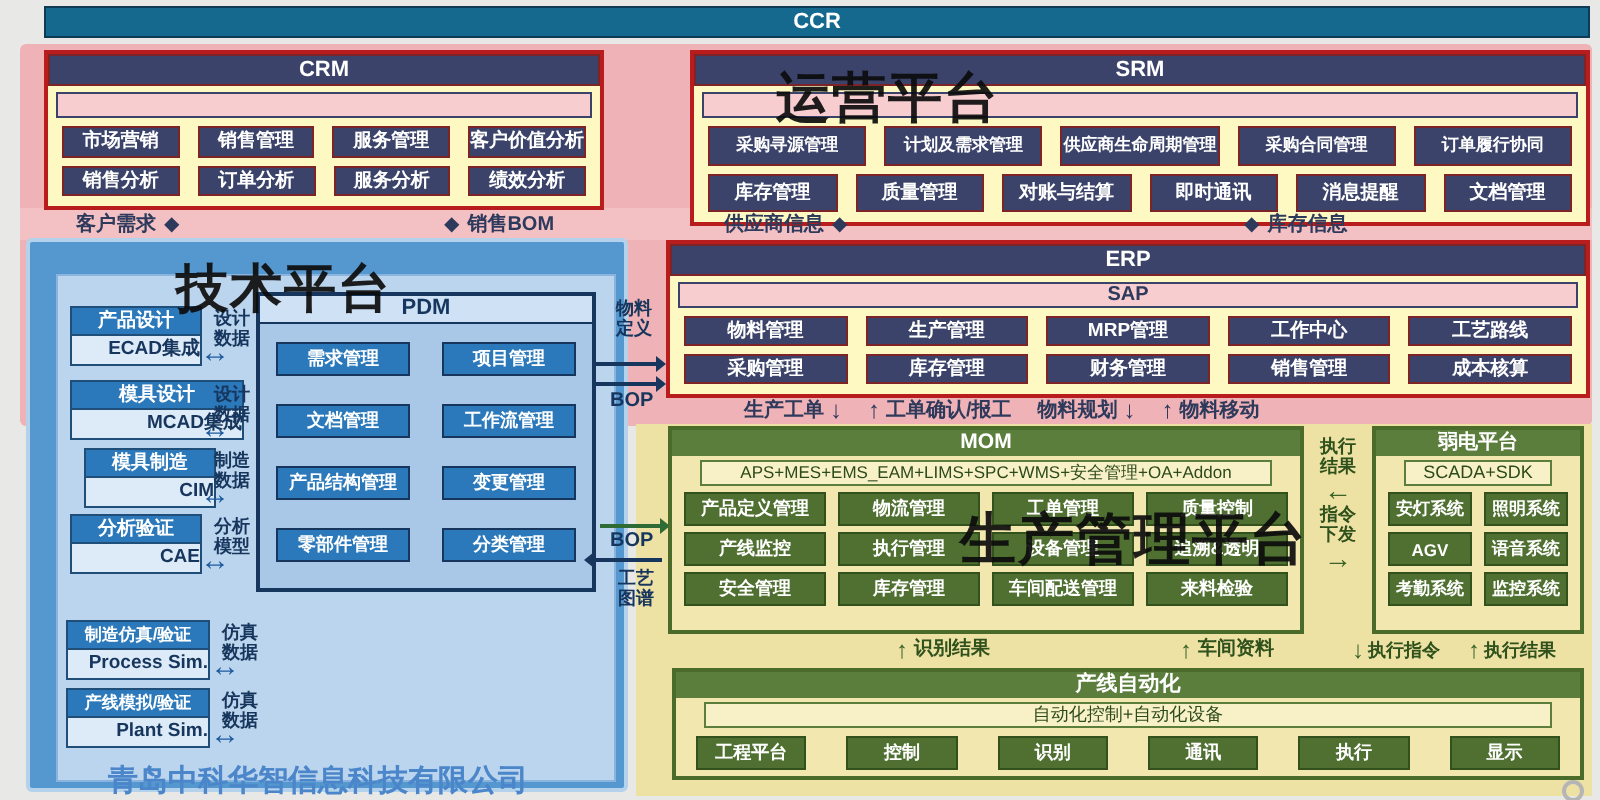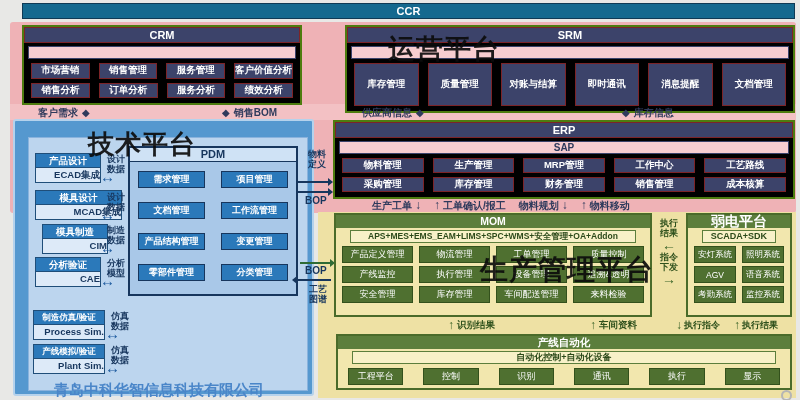--- a/index.html
+++ b/index.html
@@ -3,21 +3,21 @@
 <meta charset="utf-8">
 <style>
   html,body{margin:0;padding:0}
   body{background:#e8e8e6;font-family:"Liberation Sans","DejaVu Sans",sans-serif}
   #canvas{position:relative;width:800px;height:400px;overflow:hidden;background:#e8e8e6}
   .abs{position:absolute}
   .vbox{display:flex;flex-direction:column}
   .flex{display:flex;align-items:flex-start}
 
   
-  .p-box{border:2px solid #4d7c0f;background:#000000;box-sizing:border-box}
+  .p-box{border:2px solid #b91c1c;background:#fef9c3;box-sizing:border-box}
   .p-hdr{background:#3c436a;border:1px solid #7c2428;color:#fff;font-weight:bold;font-size:11px;text-align:center;line-height:12px;padding:1px 0}
   .p-strip{background:#f7cdd0;border:1px solid #3c436a;height:11px;margin:3px 4px 0}
   .p-row{display:flex;gap:9px;margin:4px 7px 0;flex:1}
   .p-btn{flex:1;background:#3c436a;border:1px solid #7c2428;color:#fff;font-weight:bold;font-size:9.5px;display:flex;align-items:center;justify-content:center;white-space:nowrap}
   .p-row.sm .p-btn{font-size:8.5px}
   .lbl{font-weight:bold;color:#2e3a5c;font-size:10px;white-space:nowrap;line-height:13px}
   .flow-arrow{font-weight:bold;color:#2e3a5c;font-size:12px;line-height:13px}
 
   
   .plm-outer{background:#5598cf;border:2px solid #b5d2ec;border-radius:3px;box-sizing:border-box}
@@ -27,23 +27,23 @@
   .grp-sub{background:#ddeaf8;color:#17365d;font-weight:bold;font-size:9.5px;text-align:right;line-height:14px;border:1px solid #1f4e79}
   .blu-box{background:#a9c8e8;border:2px solid #17365d;display:flex;flex-direction:column;box-sizing:border-box}
   .blu-hdr{background:#cfe2f5;color:#17365d;font-weight:bold;font-size:11px;text-align:center;line-height:13px;border-bottom:1px solid #17365d}
   .b-btn{background:#2b79ba;border:1px solid #17365d;color:#fff;font-weight:bold;font-size:9px;display:flex;align-items:center;justify-content:center;text-align:center;line-height:9px}
   .b-lbl{font-weight:bold;color:#17365d;font-size:9px;line-height:10px;text-align:center}
   .both-arrow{position:absolute;font-size:15px;font-weight:bold;color:#1c5a9e;line-height:15px}
 
   
   .g-box{background:#f2e7ae;border:2px solid #4a6b2a;display:flex;flex-direction:column;box-sizing:border-box}
   .g-hdr{background:#5c7e3c;color:#fff;font-weight:bold;font-size:10.5px;text-align:center;line-height:13px}
-  .g-strip{background:#f8f1c8;border:1px solid #5c7e3c;color:#2c4a1a;font-weight:bold;font-size:8.5px;text-align:center;line-height:11px;margin:2px 14px 0}
+  .g-strip{background:#f8f1c8;border:1px solid #5c7e3c;color:#2c4a1a;font-weight:normal;font-size:8.5px;text-align:center;line-height:11px;margin:2px 14px 0}
   .g-row{display:flex;gap:6px;margin:3px 6px 0}
-  .g-btn{flex:1;background:#4f7030;border:1px solid #33511c;color:#fff;font-weight:normal;font-size:9px;display:flex;align-items:center;justify-content:center;white-space:nowrap;height:15px}
+  .g-btn{flex:1;background:#4f7030;border:1px solid #33511c;color:#fff;font-weight:bold;font-size:9px;display:flex;align-items:center;justify-content:center;white-space:nowrap;height:15px}
   .g-lbl{font-weight:bold;color:#2f511c;font-size:9.5px;white-space:nowrap;line-height:12px}
   .g-arrow{font-weight:bold;color:#3a6428;font-size:12px;line-height:12px}
 
   
   .harrow{position:absolute;height:2px}
   .harrow:after{content:"";position:absolute;top:-3px;border-top:4px solid transparent;border-bottom:4px solid transparent}
   .harrow.right:after{right:-5px;border-left:5px solid}
   .harrow.left:after{left:-5px;border-right:5px solid}
 
   .big-title{position:absolute;font-weight:bold;color:rgba(12,12,12,0.92);white-space:nowrap;z-index:9;letter-spacing:1px}
@@ -73,20 +73,27 @@
       <div class="p-btn">销售分析</div>
       <div class="p-btn">订单分析</div>
       <div class="p-btn">服务分析</div>
       <div class="p-btn">绩效分析</div>
     </div>
   </div>
 
   <div class="abs p-box vbox" style="left:345px;top:25px;width:450px;height:88px">
     <div class="p-hdr">SRM</div>
     <div class="p-strip"></div>
+    <div class="p-row sm">
+      <div class="p-btn">采购寻源管理</div>
+      <div class="p-btn">计划及需求管理</div>
+      <div class="p-btn">供应商生命周期管理</div>
+      <div class="p-btn">采购合同管理</div>
+      <div class="p-btn">订单履行协同</div>
+    </div>
     <div class="p-row" style="margin-bottom:5px">
       <div class="p-btn">库存管理</div>
       <div class="p-btn">质量管理</div>
       <div class="p-btn">对账与结算</div>
       <div class="p-btn">即时通讯</div>
       <div class="p-btn">消息提醒</div>
       <div class="p-btn">文档管理</div>
     </div>
   </div>
 
@@ -278,21 +285,21 @@
     </div>
     <div class="g-arrow" style="font-size:14px;line-height:14px">←</div>
     <div class="g-lbl" style="font-size:9px;line-height:10px;white-space:normal">
       <span class="block">指令</span>
       <span class="block">下发</span>
     </div>
     <div class="g-arrow" style="font-size:14px;line-height:14px">→</div>
   </div>
 
   <div class="abs g-box" style="left:686px;top:213px;width:106px;height:104px">
-    <div class="g-hdr" style="font-size:14px">弱电平台</div>
+    <div class="g-hdr" style="font-size:10px">弱电平台</div>
     <div class="g-strip" style="font-size:9px">SCADA+SDK</div>
     <div class="g-row">
       <div class="g-btn" style="font-size:8.5px">安灯系统</div>
       <div class="g-btn" style="font-size:8.5px">照明系统</div>
     </div>
     <div class="g-row">
       <div class="g-btn" style="font-size:8.5px">AGV</div>
       <div class="g-btn" style="font-size:8.5px">语音系统</div>
     </div>
     <div class="g-row" style="margin-bottom:4px">

